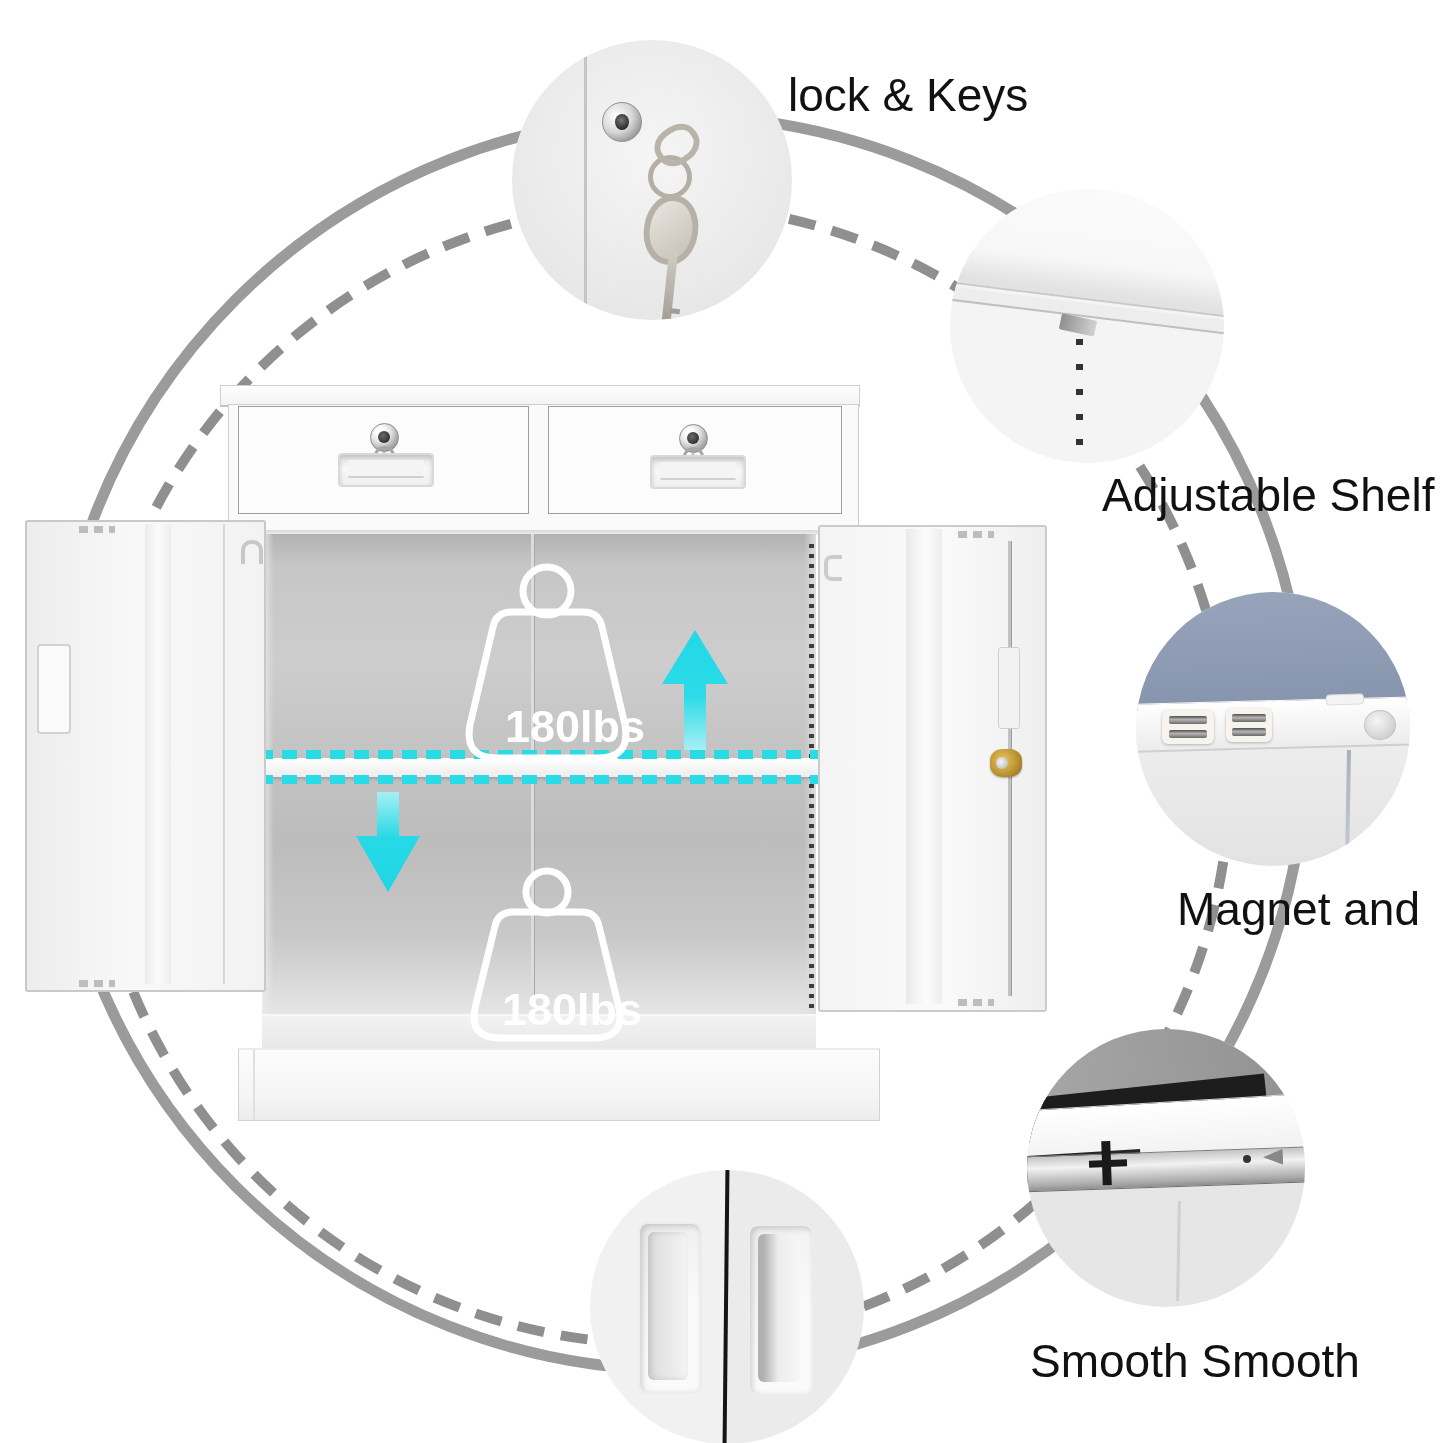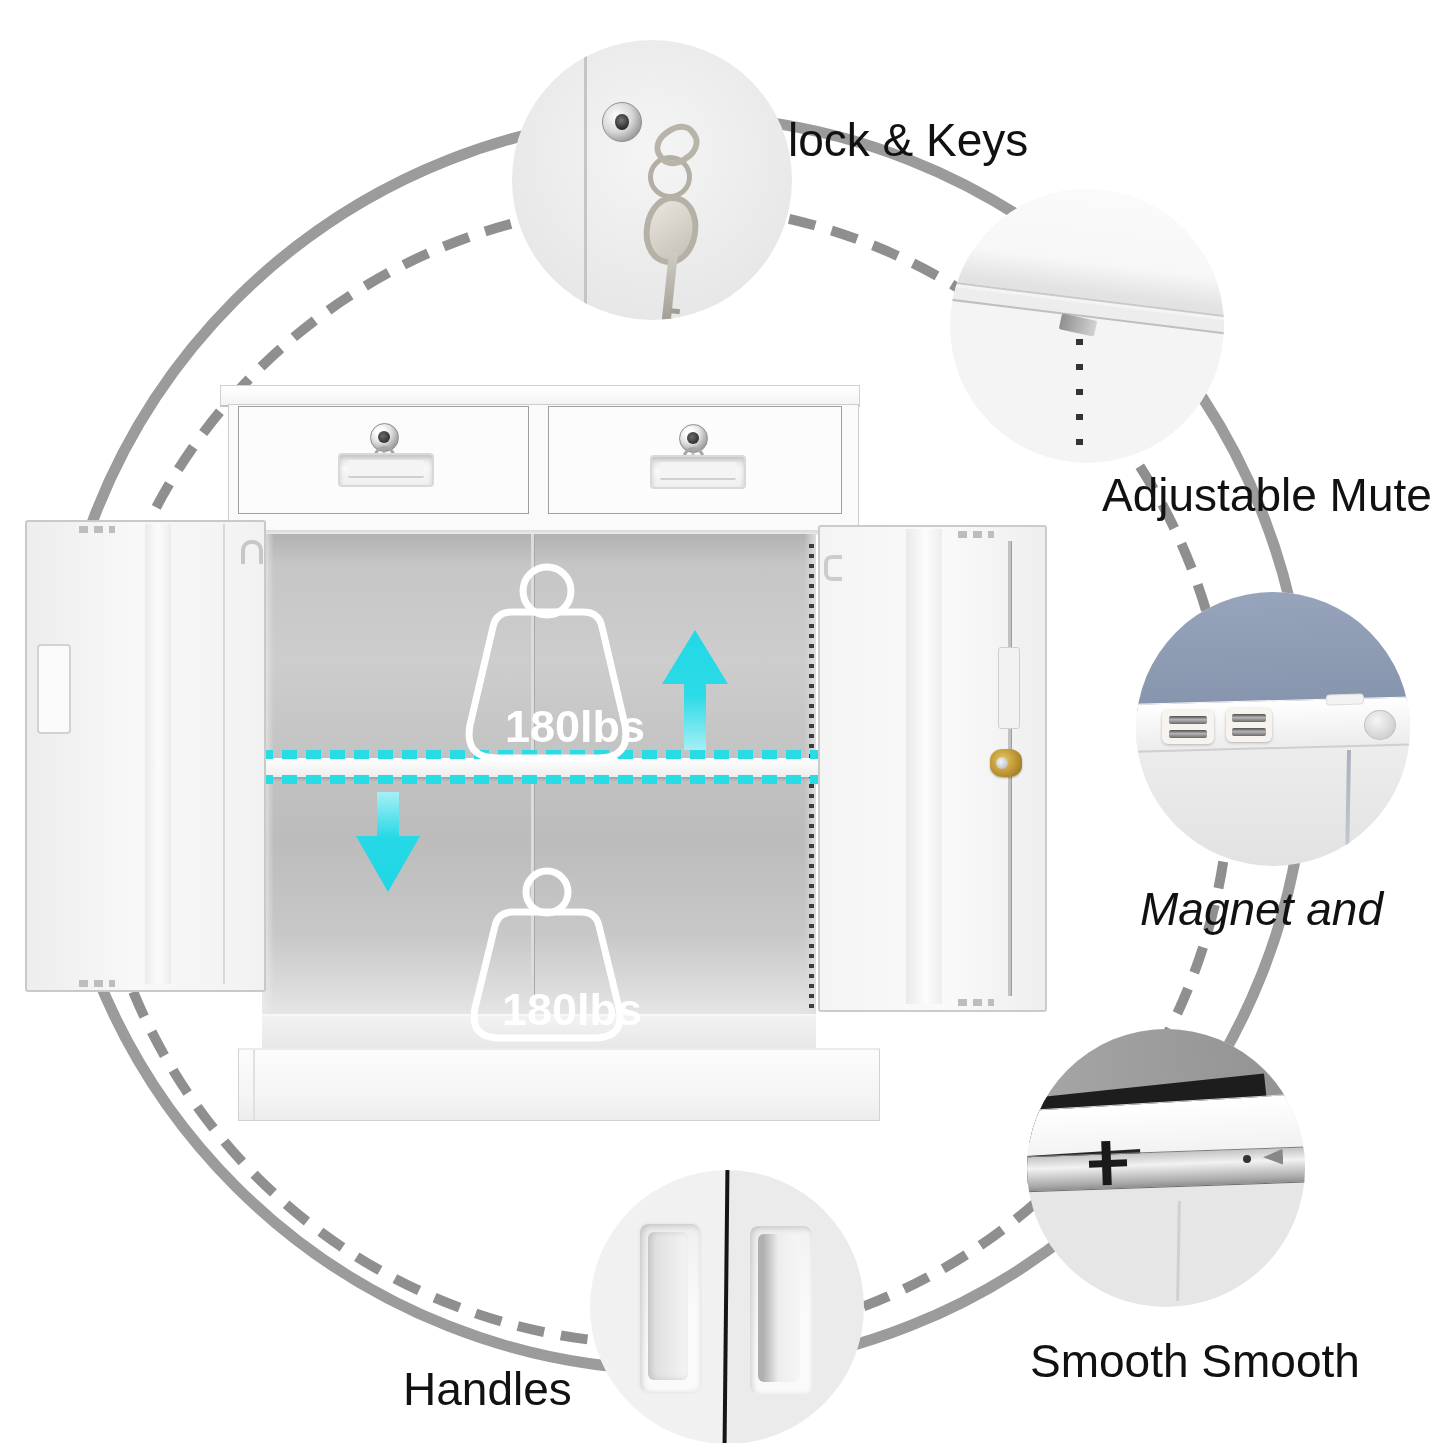--- a/index.html
+++ b/index.html
@@ -247,25 +247,24 @@
     </div>
     <div class="abs" style="left:158px;top:54px;width:62px;height:168px;border-radius:10px;border:2px solid #ececec;
                 background:linear-gradient(135deg,#ececec,#fafafa 60%);
                 box-shadow:inset 2px 2px 6px rgba(0,0,0,0.18);">
       <div class="abs" style="left:8px;top:8px;width:42px;height:148px;border-radius:6px;
                   background:linear-gradient(90deg,#b0b0b0 12%,#ededed 48%,#f6f6f6);"></div>
     </div>
   </div>
 
 
-  <div class="abs label" style="left:788px;top:68px;margin-top:45px;">lock &amp; Keys</div>
-
-  <div class="abs label" style="left:1102px;top:468px;">Adjustable Mute</div>
-
-  <div class="abs label" style="left:1140px;top:880px;width:280px;text-align:left;line-height:1.3;font-style:italic;">
+  <div class="abs label" style="left:788px;top:68px;">lock &amp; Keys</div>
+
+  <div class="abs label" style="left:1102px;top:468px;">Adjustable Shelf</div>
+
+  <div class="abs label" style="left:1140px;top:880px;width:280px;text-align:right;line-height:1.3;">
     <div>Magnet and</div>
   </div>
 
   <div class="abs label" style="left:1030px;top:1334px;">Smooth Smooth</div>
 
-  <div class="abs label" style="left:403px;top:1362px;">Handles</div>
 
 </div>
 
 </body></html>

